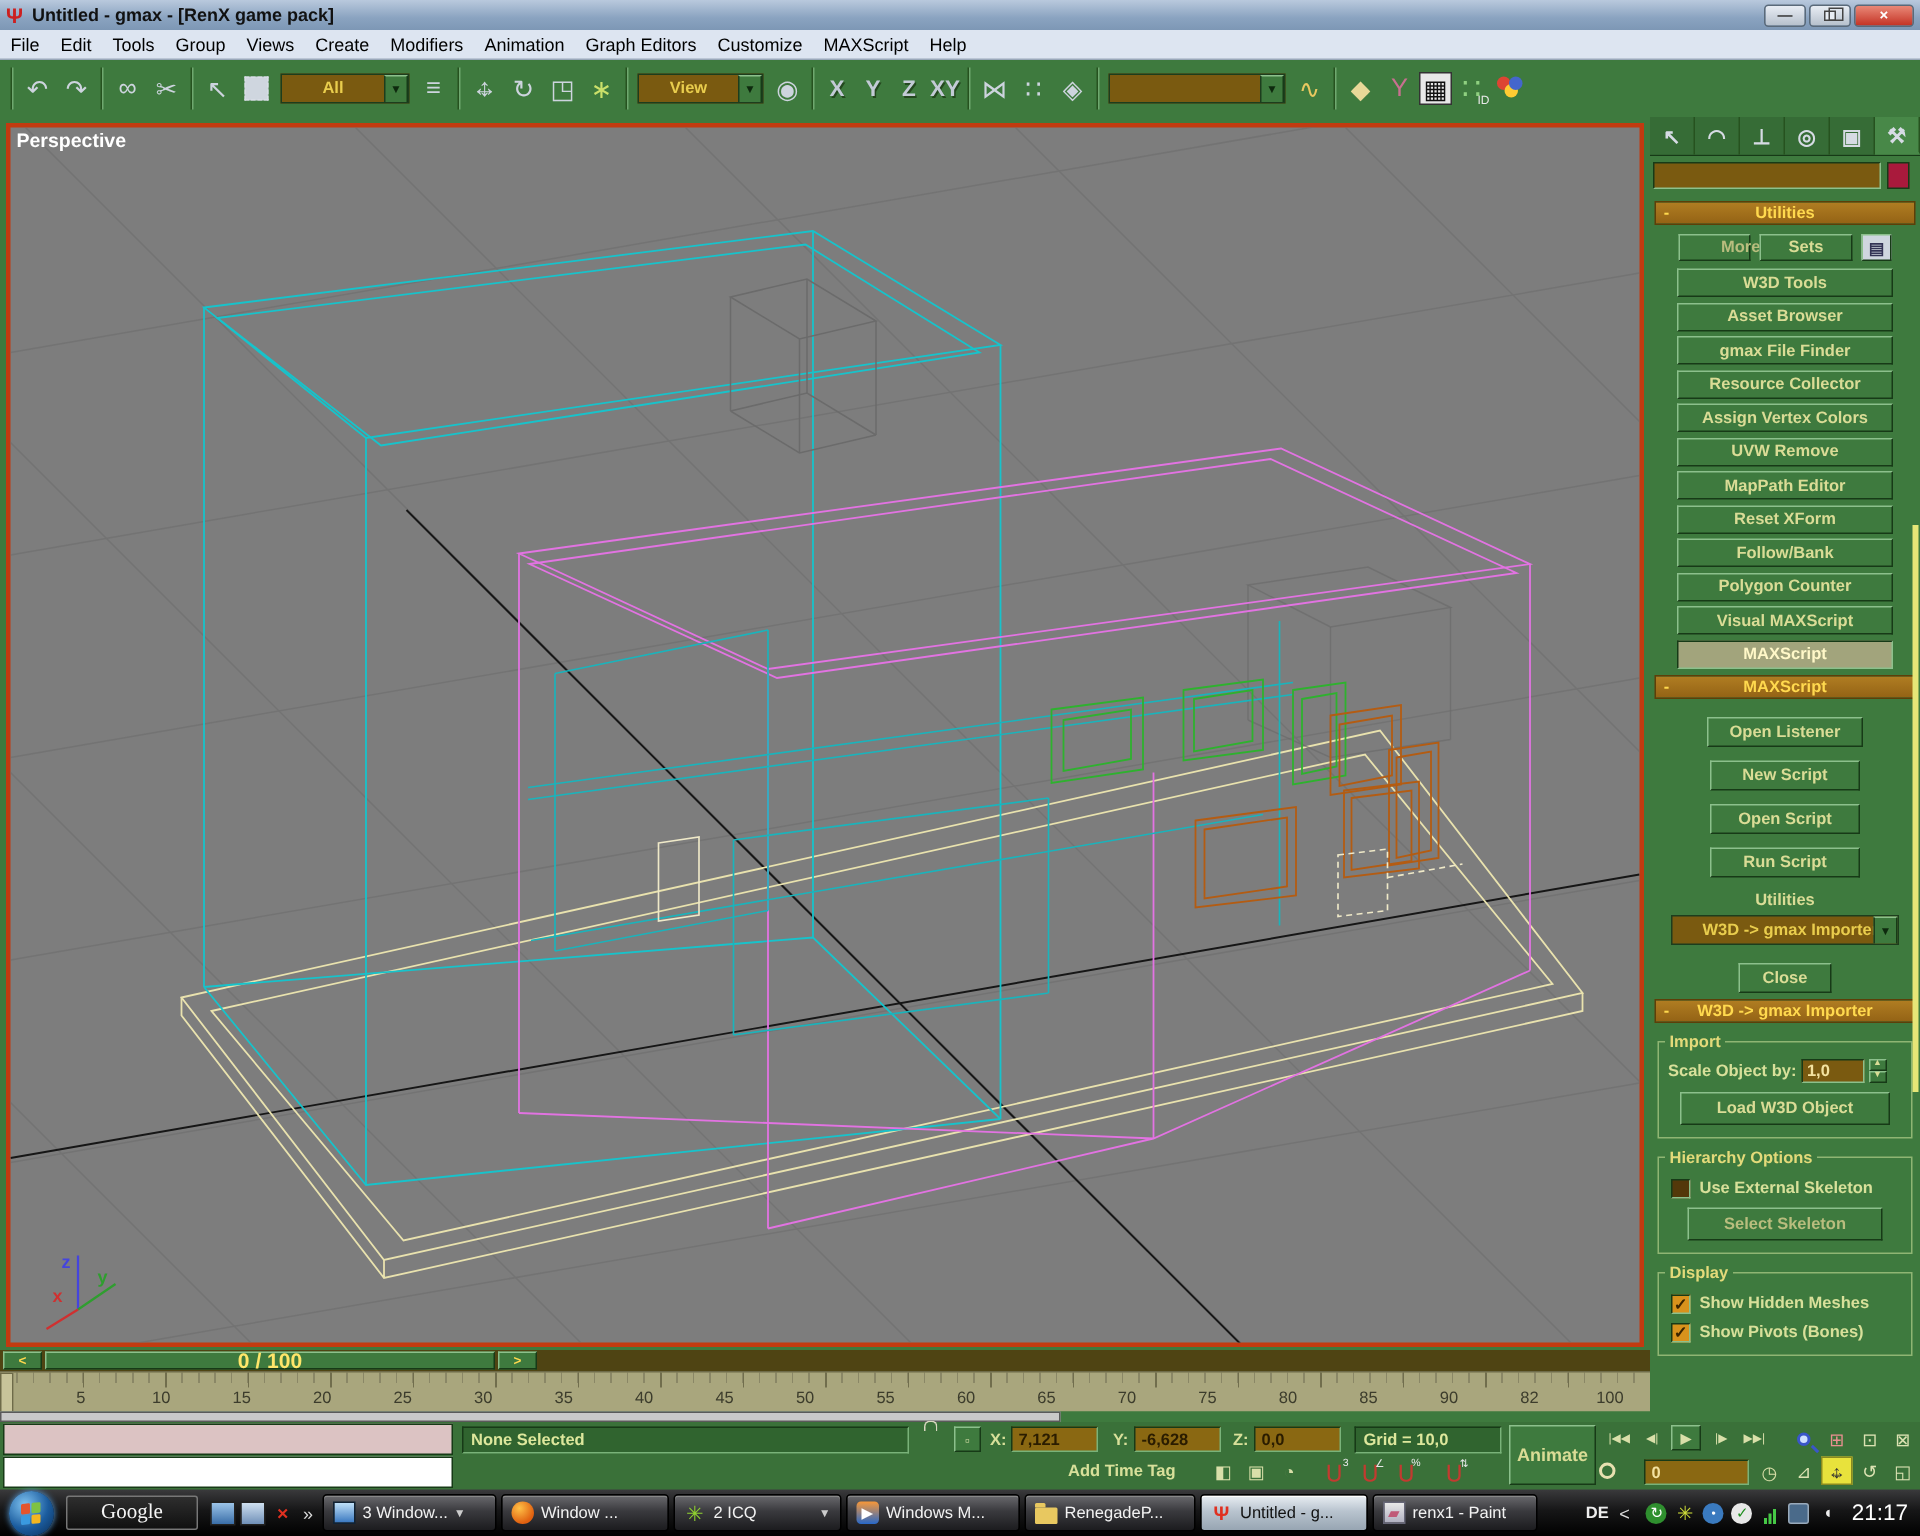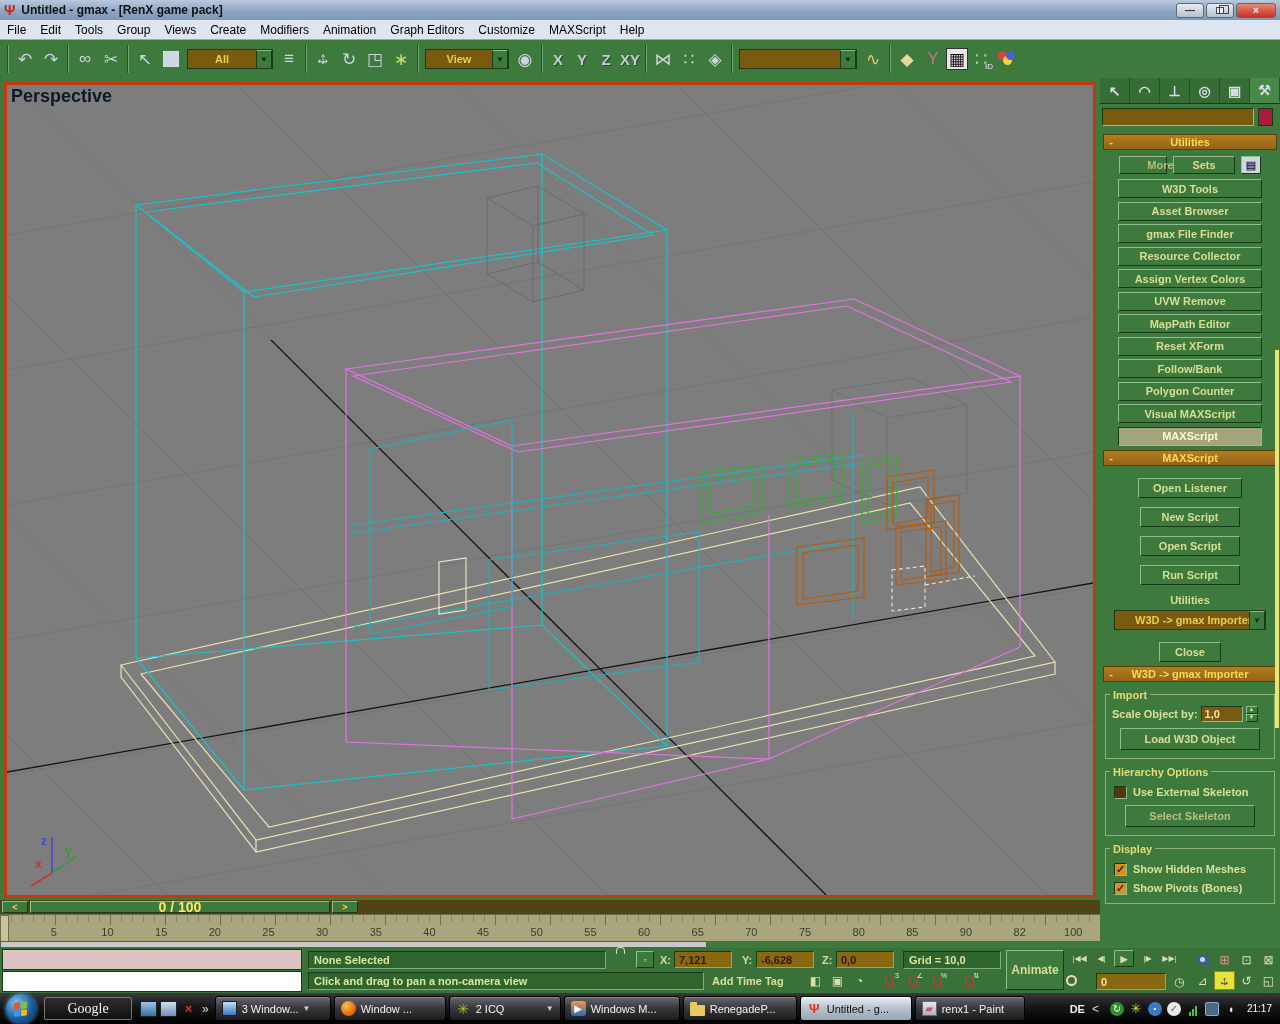--- a/index.html
+++ b/index.html
@@ -44,21 +44,21 @@
     color:#c3cbd6; font-weight:bold; font-size:15px; text-shadow:1px 1px 0 #24481f; }
   .ballico i { position:absolute; width:9px; height:9px; border-radius:50%; }
   .ballico i:nth-child(1){ background:#d43; left:4px; top:5px;}
   .ballico i:nth-child(2){ background:#fc3; left:9px; top:10px;}
   .ballico i:nth-child(3){ background:#46c; left:12px; top:5px;}
 
   
   #main { position:absolute; top:78px; left:0; width:1280px; height:822px; background:#3e7a3e; }
   #viewport { position:absolute; left:4px; top:4px; width:1092px; height:816px;
     border:3px solid #c23b10; background:#7d7d7d; }
-  #vp-label { position:absolute; left:4px; top:1px; color:#0f172a; font-weight:bold; font-size:18px; z-index:3;}
+  #vp-label { position:absolute; left:4px; top:1px; color:#ffffff; font-weight:bold; font-size:13px; z-index:3;}
   #scene { position:absolute; left:0; top:0; }
 
   
   #panel { position:absolute; left:1100px; top:78px; width:180px; height:866px; background:#3e7a3e; z-index:6;
     color:#dadc96; font-weight:bold; overflow:hidden; }
   #tabs { display:flex; height:26px; border-bottom:1px solid #173a17; }
   .tab { flex:1; display:flex; align-items:center; justify-content:center; font-size:14px; color:#d6dbe4;
     border-right:1px solid #26521f; background:#35693ns5; }
   .tab { background:#366c36; }
   .tab.active { background:#488848; border-bottom:2px solid #488848; }
@@ -193,21 +193,21 @@
   .tray-ico { width:14px; height:14px; display:inline-flex; align-items:center; justify-content:center;
     font-size:10px; border-radius:2px; }
   .t-upd { background:#2f8f2f; color:#fff; border-radius:50%; }
   .t-flower { color:#cddc39; font-size:13px; }
   .t-person { background:#3a7abf; color:#fff; border-radius:50%; font-size:8px; }
   .t-check { background:#e8e8e8; color:#1f8f1f; border-radius:50%; }
   .t-bars { display:flex; align-items:flex-end; gap:1px; }
   .t-bars i { width:2px; background:#46c846; display:block; }
   .t-net { background:#4a6a8a; border:1px solid #9ab; }
   .t-spk { color:#eee; font-size:11px; }
-  #clock { font-size:10px; color:#fff; margin-left:4px; }
+  #clock { font-size:15px; color:#fff; margin-left:4px; }
 
   .abs { position:absolute; }
 </style>
 </head>
 <body>
 
 <div id="app">
 
   <div id="titlebar">
     <span class="app-ico">Ψ</span>
@@ -531,21 +531,20 @@
     <span class="abs" style="left:614px;top:4px"><span class="lockico"></span></span>
     <span class="abs sico b3" style="left:636px;top:3px;width:18px;height:17px;font-size:9px">▫</span>
     <span class="abs sb-lbl" style="left:660px;top:6px">X:</span>
     <span class="abs brownf" style="left:674px;top:3px;width:58px;height:17px">7,121</span>
     <span class="abs sb-lbl" style="left:742px;top:6px">Y:</span>
     <span class="abs brownf" style="left:756px;top:3px;width:58px;height:17px">-6,628</span>
     <span class="abs sb-lbl" style="left:822px;top:6px">Z:</span>
     <span class="abs brownf" style="left:836px;top:3px;width:58px;height:17px">0,0</span>
     <span class="abs sunkg" style="left:903px;top:3px;width:98px;height:18px">Grid = 10,0</span>
 
-    <div class="abs sunkg" style="left:308px;top:24px;width:396px;height:18px">Click and drag to pan a non-camera view</div>
     <span class="abs sb-lbl" style="left:712px;top:27px">Add Time Tag</span>
 
     <span class="abs sico" style="left:806px;top:24px">◧</span>
     <span class="abs sico" style="left:828px;top:24px">▣</span>
     <span class="abs sico" style="left:850px;top:24px">◔</span>
     <span class="abs sico" style="left:880px;top:24px">
         <span class="magnet">⋃</span>
         <sup>3</sup>
       </span>
     <span class="abs sico" style="left:904px;top:24px">

